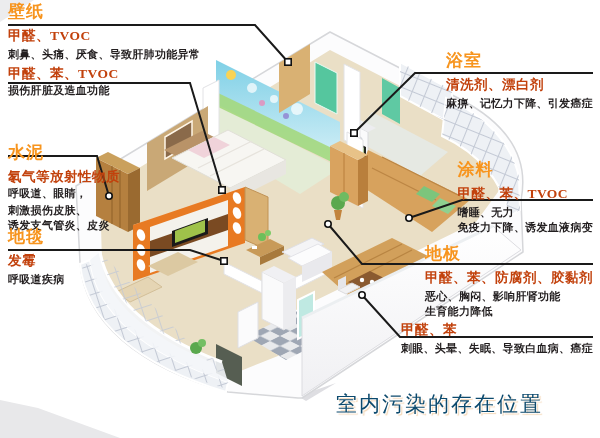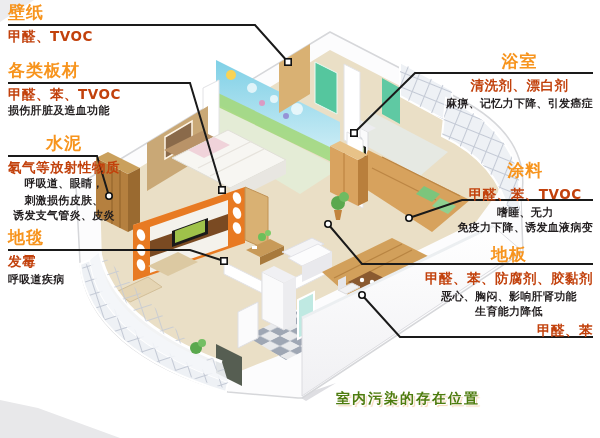--- a/index.html
+++ b/index.html
@@ -1,38 +1,38 @@
 <!DOCTYPE html>
 <html><head>
 <meta charset="utf-8">
 <style>
   html,body{margin:0;padding:0;background:#fff;}
   #stage{
     position:relative;width:600px;height:438px;overflow:hidden;background:#ffffff;
     font-family:"DejaVu Sans","Liberation Sans",sans-serif;
   }
   #house-svg{position:absolute;left:0;top:0;width:600px;height:438px;}
-  .callout{position:absolute;z-index:5;}
-  .callout.right{text-align:center;}
+  .callout{position:absolute;z-index:5;font-family:Liberation Serif, serif;}
+  .callout.right{text-align:left;}
   .co-heading{
     font-size:17px;font-weight:bold;color:#F7941D;line-height:20px;letter-spacing:1px;
     white-space:nowrap;
   }
   .co-pollutant{
     font-size:13.5px;font-weight:bold;color:#c2410c;line-height:16px;letter-spacing:.5px;
     margin-top:6px;white-space:nowrap;
   }
   .co-symptom{
     font-size:11px;font-weight:bold;color:#231F20;line-height:13px;letter-spacing:.3px;
     margin-top:2px;white-space:nowrap;
   }
   .co-symptom.first{margin-top:4px;}
   #main-title{
     position:absolute;left:336px;top:390px;z-index:5;
-    font-size:14px;font-weight:bold;color:#4d7c0f;letter-spacing:2px;white-space:nowrap;
+    font-size:21px;font-weight:normal;color:#0c4a6e;letter-spacing:2px;white-space:nowrap;
     text-shadow:1px 1px 0 rgba(255,255,255,.85), 2px 2px 1px rgba(214,117,0,.30);
   }
 </style>
 </head>
 <body>
 
 <div id="stage">
 
   <svg id="house-svg" viewBox="0 0 600 438" xmlns="http://www.w3.org/2000/svg">
     <defs>
@@ -221,29 +221,29 @@
       <rect x="350.8" y="129.8" width="6.4" height="6.4"></rect>
       <circle cx="409" cy="218" r="3.2"></circle>
       <circle cx="328" cy="224" r="3.2"></circle>
       <circle cx="362" cy="295" r="3.2"></circle>
     </g>
   </svg>
 
   <div class="callout" style="left:8px;top:2px;">
     <div class="co-heading">壁纸</div>
     <div class="co-pollutant">甲醛、TVOC</div>
+    <div class="co-symptom first">刺鼻、头痛、厌食、导致肝肺功能异常</div>
   </div>
 
   <div class="callout" style="left:8px;top:60px;">
-    <div class="co-heading">各类板材</div>
     <div class="co-pollutant">甲醛、苯、TVOC</div>
     <div class="co-symptom">损伤肝脏及造血功能</div>
   </div>
 
-  <div class="callout" style="left:8px;top:133px;text-align:center;">
+  <div class="callout" style="left:8px;top:143px;">
     <div class="co-heading">水泥</div>
     <div class="co-pollutant">氡气等放射性物质</div>
     <div class="co-symptom">呼吸道、眼睛，</div>
     <div class="co-symptom first">刺激损伤皮肤、</div>
     <div class="co-symptom">诱发支气管炎、皮炎</div>
   </div>
 
   <div class="callout" style="left:8px;top:227px;">
     <div class="co-heading">地毯</div>
     <div class="co-pollutant">发霉</div>
@@ -265,17 +265,18 @@
 
   <div class="callout right" style="right:7px;top:244px;">
     <div class="co-heading">地板</div>
     <div class="co-pollutant">甲醛、苯、防腐剂、胶黏剂</div>
     <div class="co-symptom first">恶心、胸闷、影响肝肾功能</div>
     <div class="co-symptom">生育能力降低</div>
   </div>
 
   <div class="callout right" style="right:7px;top:316px;">
     <div class="co-pollutant">甲醛、苯</div>
+    <div class="co-symptom first">刺眼、头晕、失眠、导致白血病、癌症</div>
   </div>
 
   <div id="main-title">室内污染的存在位置</div>
 
 </div>
 
 </body></html>

